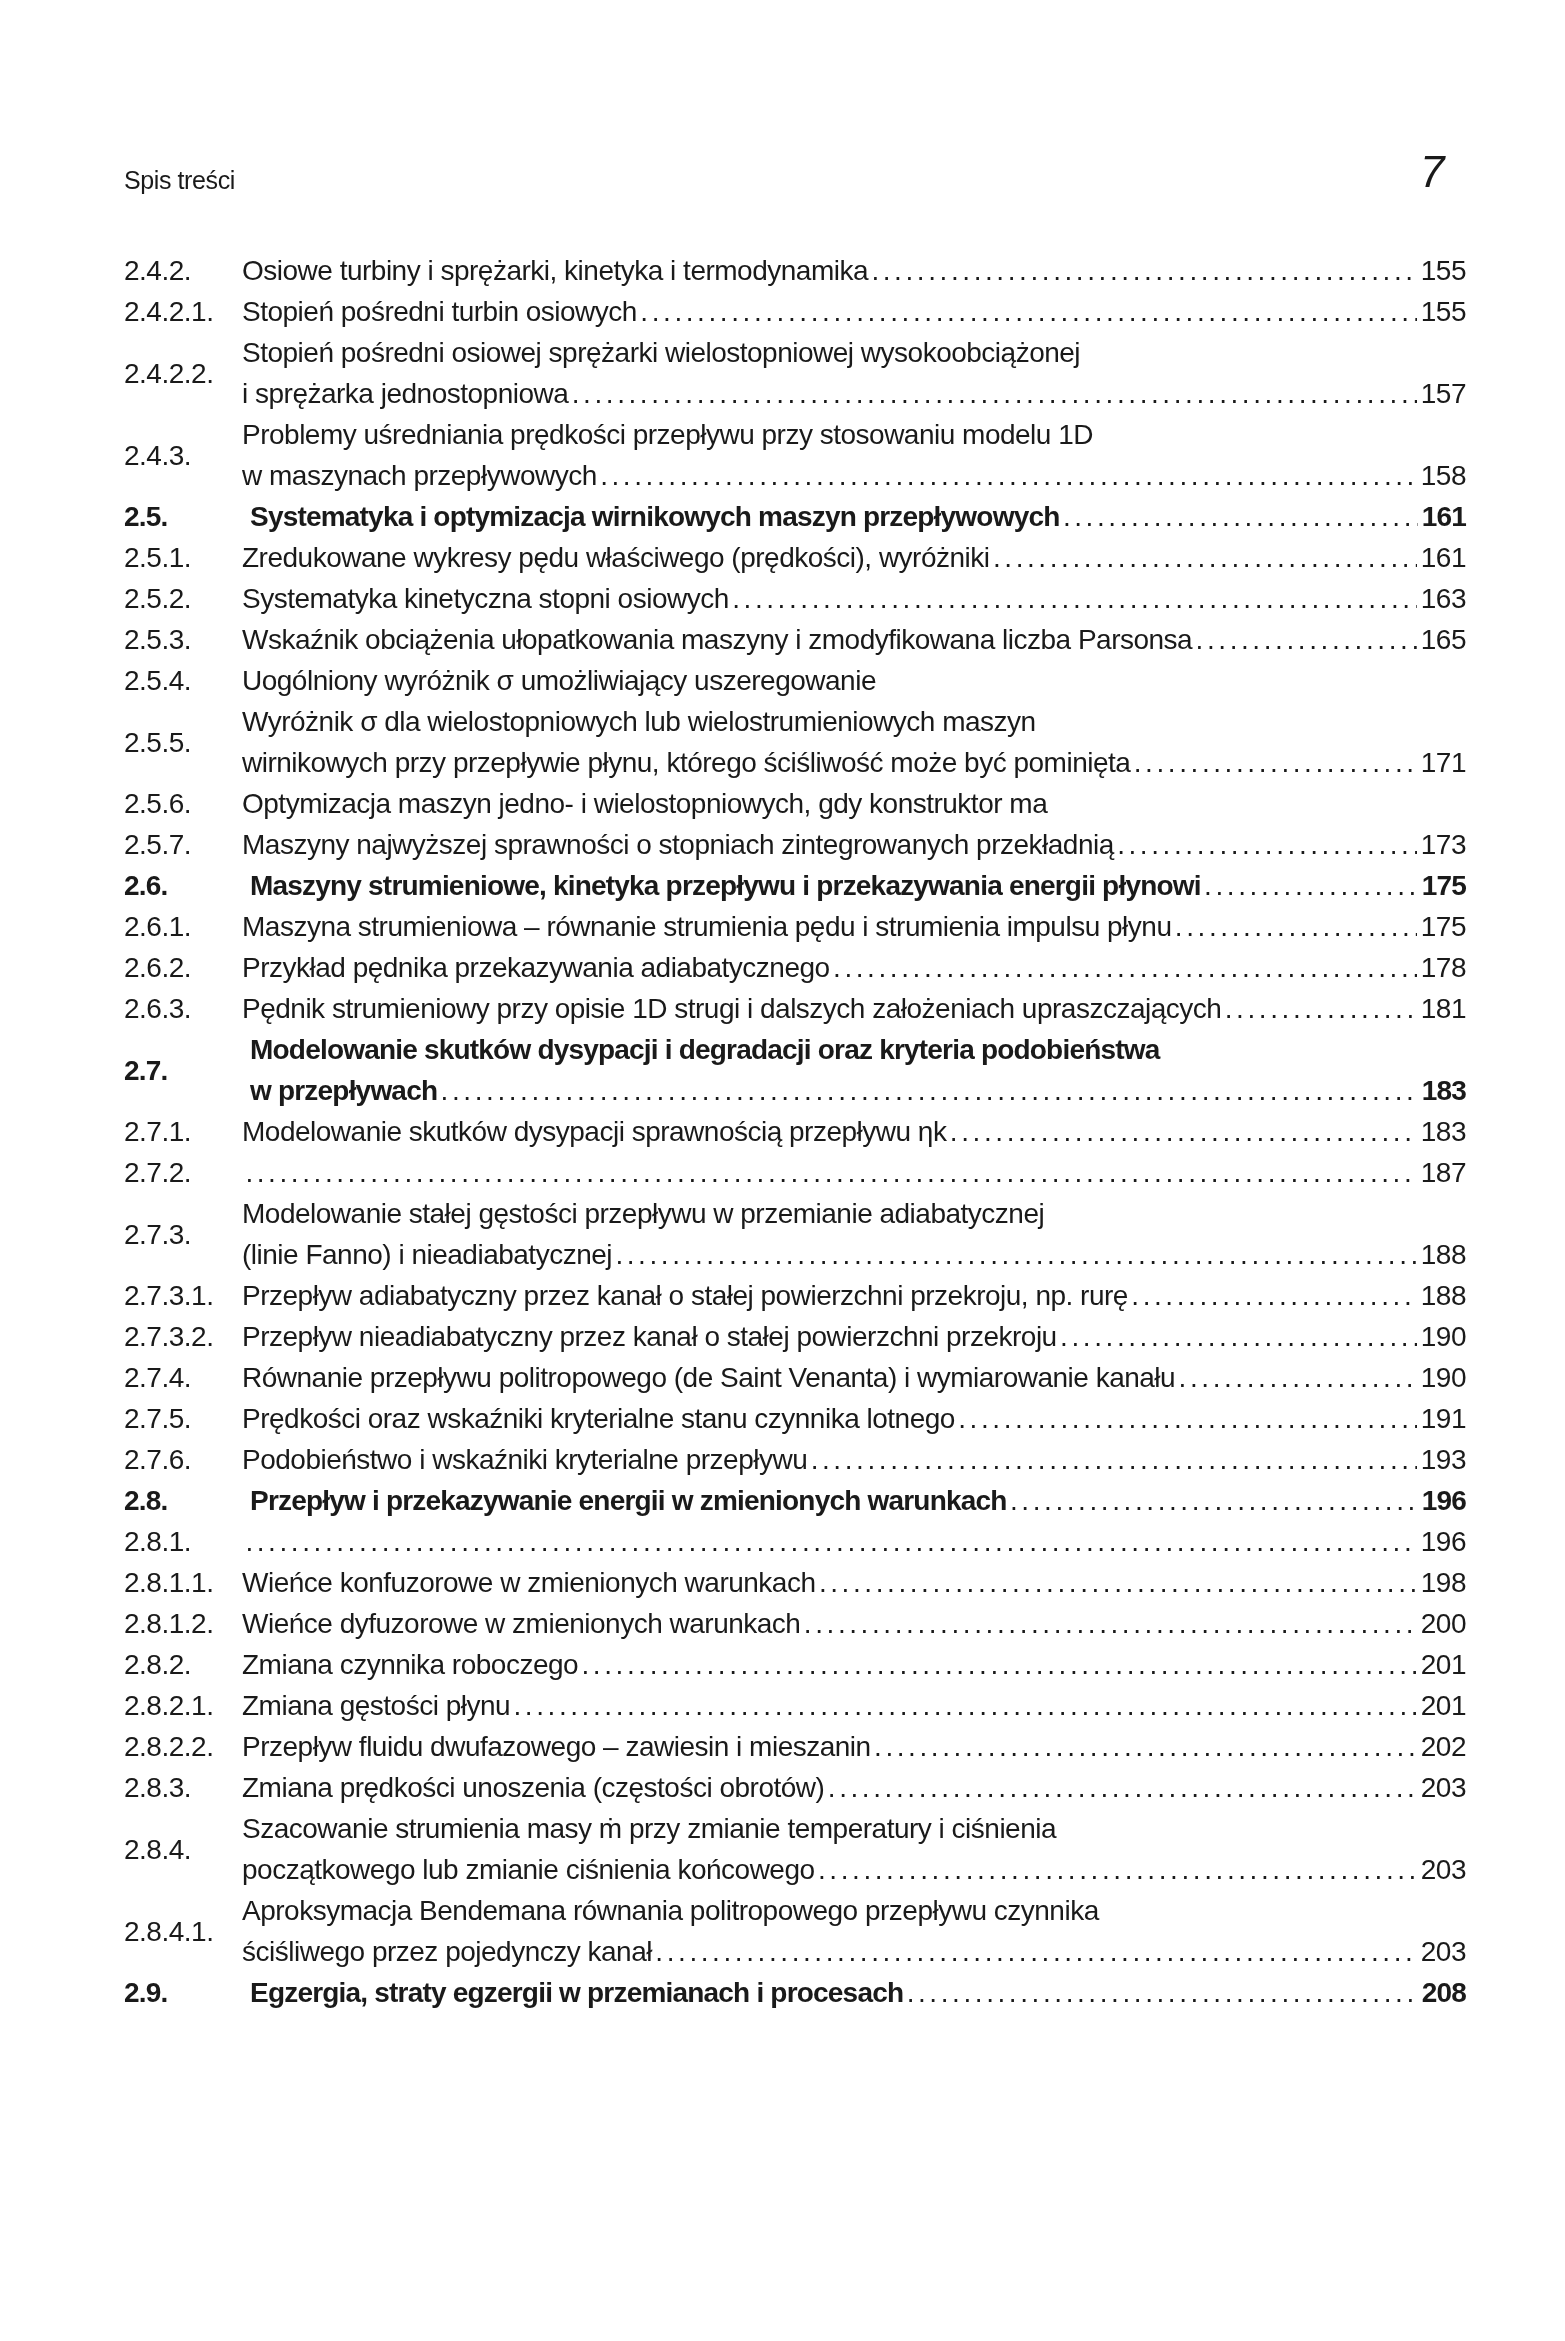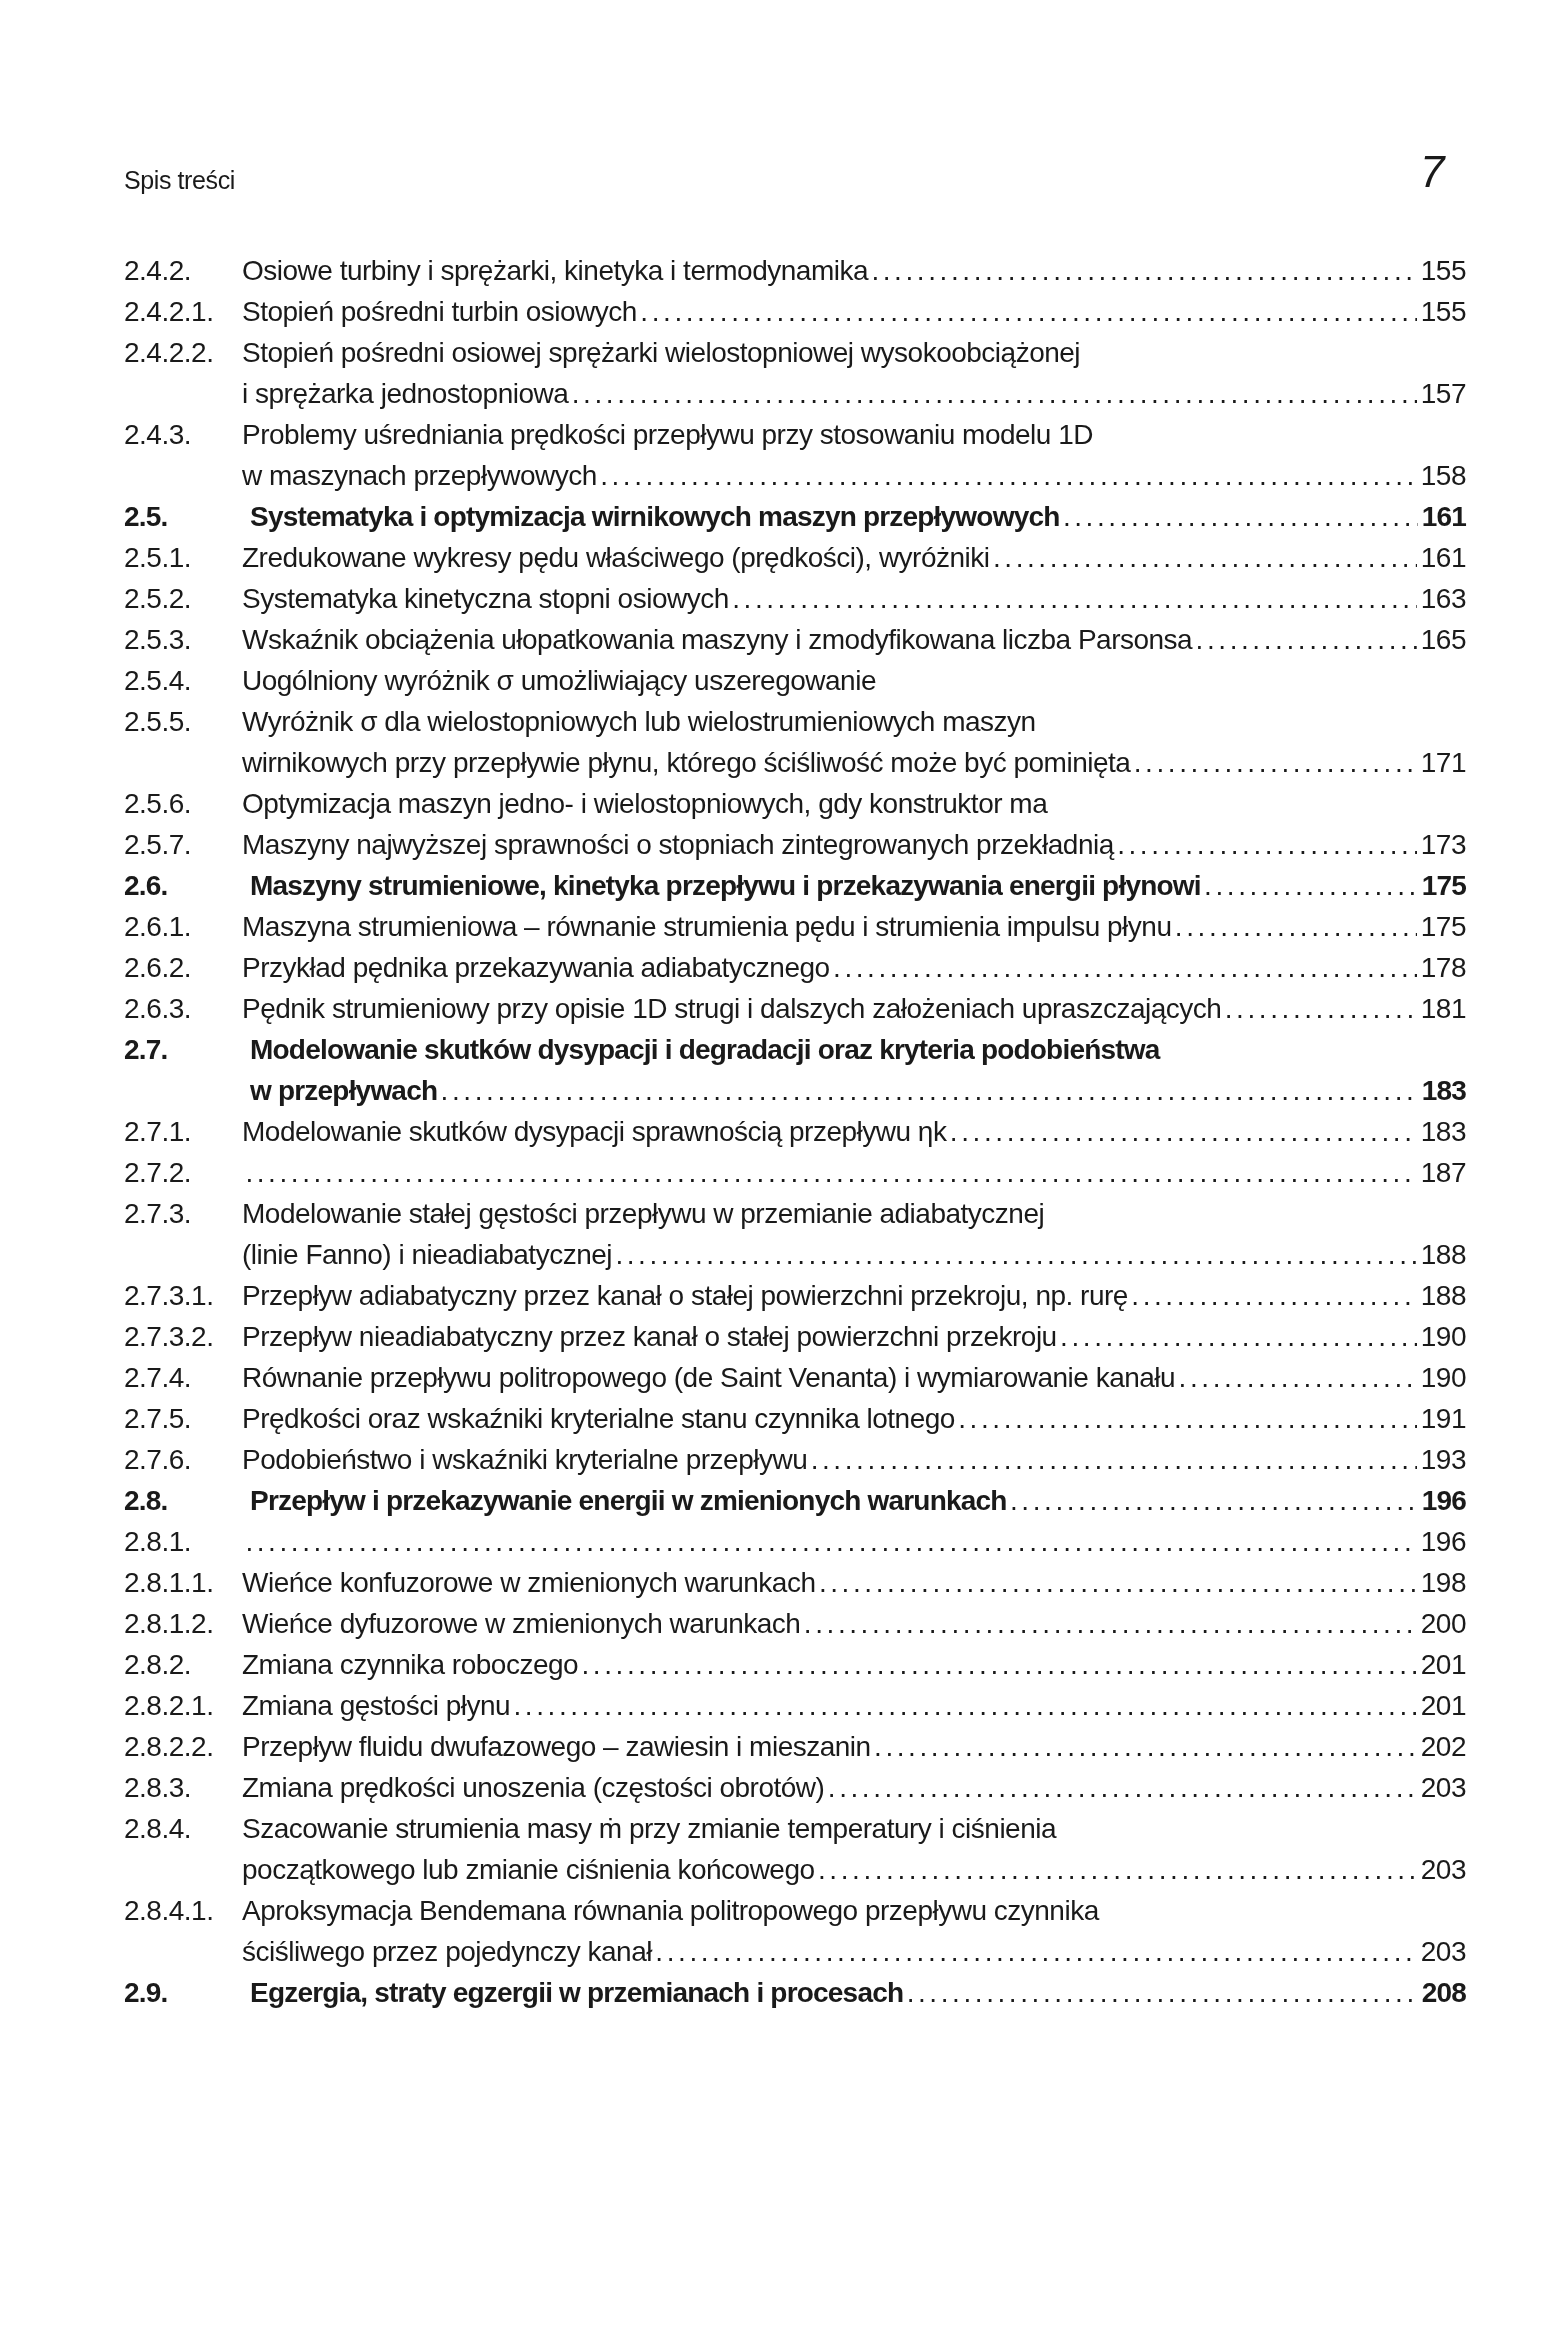--- a/index.html
+++ b/index.html
@@ -1,21 +1,21 @@
 <!DOCTYPE html>
 <html style="font-size:13.4px"><head>
 <meta charset="utf-8">
 <style>
   html, body { margin: 0; padding: 0; background: #ffffff; }
   body { width: 1566px; height: 2342px; position: relative; overflow: hidden; color: #1a1a1a; font-family: "Liberation Sans", "DejaVu Sans", sans-serif; }
   .page { position: absolute; left: 0; top: 0; width: 1566px; height: 1766px; margin-top: 40px; }
   .running-head { position: absolute; left: 124px; top: 126px; font-size: 25px; letter-spacing: -0.4px; }
   .page-num { position: absolute; left: 1420px; top: 107px; font-size: 44px; font-style: italic; font-family: "Liberation Sans", sans-serif; }
   .toc { position: absolute; left: 124px; top: 210px; width: 1342px; }
-  .entry { display: flex; align-items: flex-start; font-size: 28px; line-height: 41px; letter-spacing: -0.5px; }
+  .entry { display: flex; align-items: center; font-size: 28px; line-height: 41px; letter-spacing: -0.5px; }
   .entry.bold { font-weight: bold; letter-spacing: -0.8px; gap: 8px; }
   .num { width: 118px; flex: 0 0 118px; white-space: nowrap; }
   .body { flex: 1; min-width: 0; }
   .line { display: flex; align-items: baseline; white-space: nowrap; }
   .line .t { white-space: nowrap; }
   .leader { flex: 1; overflow: hidden; white-space: nowrap; margin: 0 3.4px 0 3.4px; letter-spacing: 1.8px; }
   .leader::after { content: ". . . . . . . . . . . . . . . . . . . . . . . . . . . . . . . . . . . . . . . . . . . . . . . . . . . . . . . . . . . . . . . . . . . . . . . . . . . . . . . . . . . . . . . . . . . . . . . . . . . . . . . . . . . . . . . . . . . . . . . . . . . . . . . . . . . . . . . . . . . . . . . . . . . . . . . ."; letter-spacing: -2.1px; font-weight: normal; }
   .pg { flex: 0 0 auto; text-align: right; }
 </style>
 </head>

